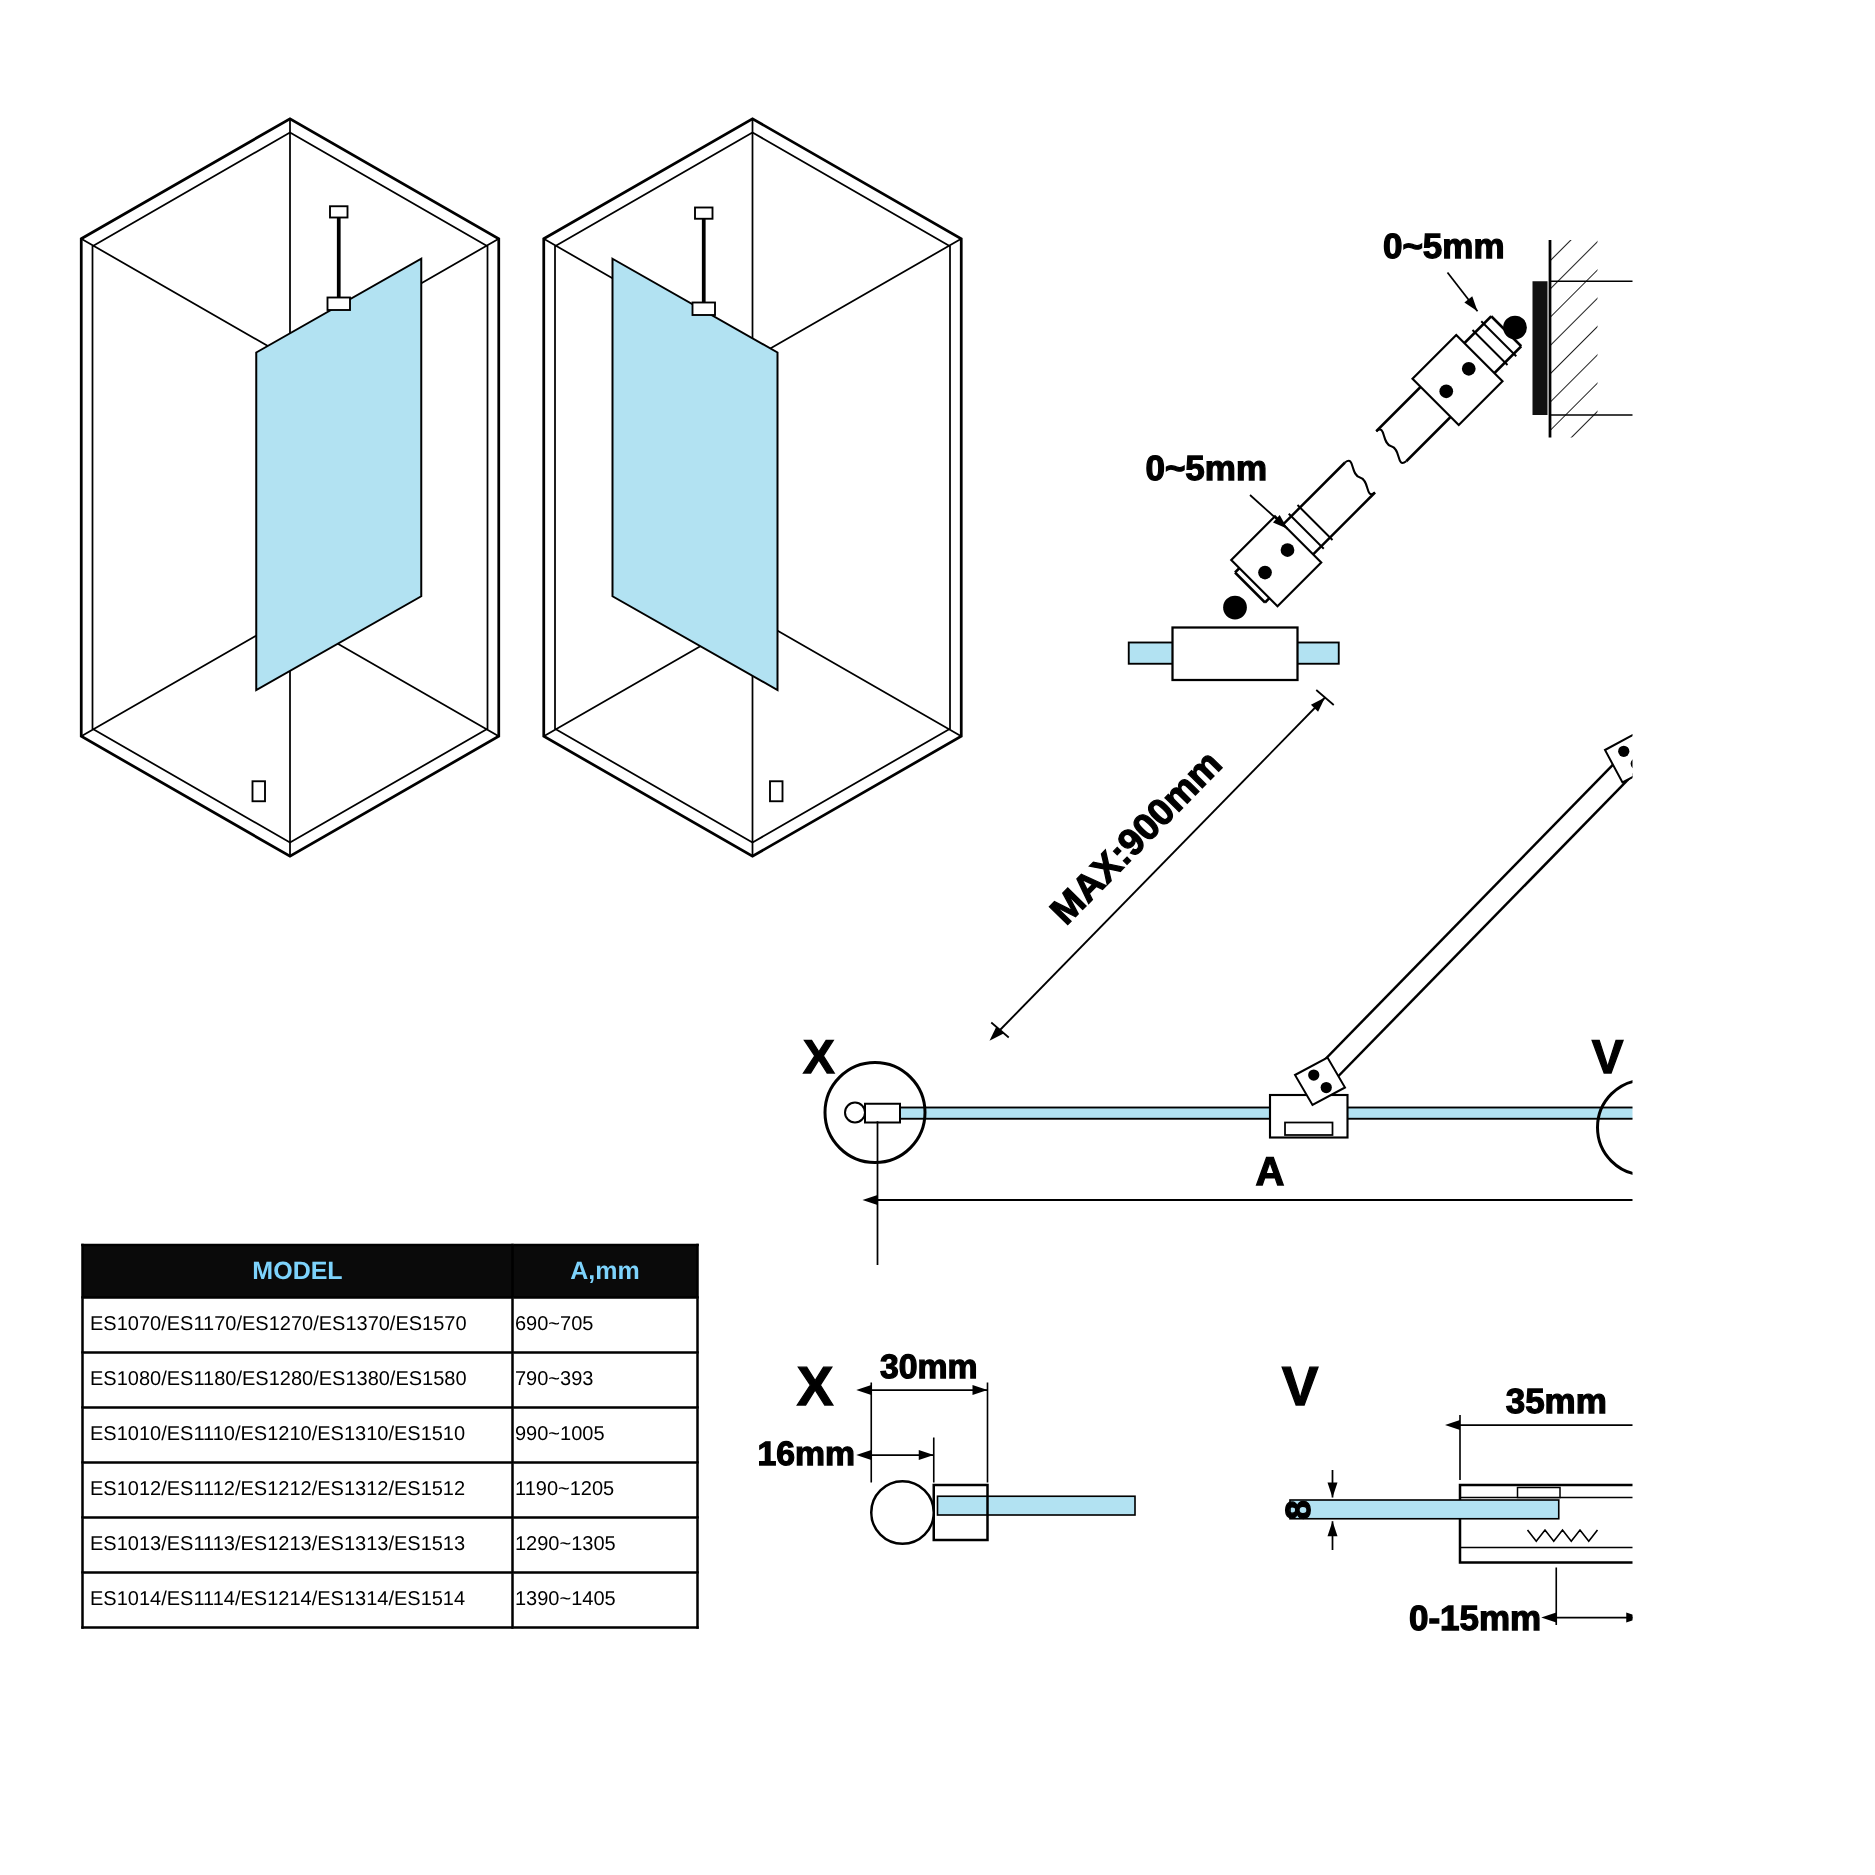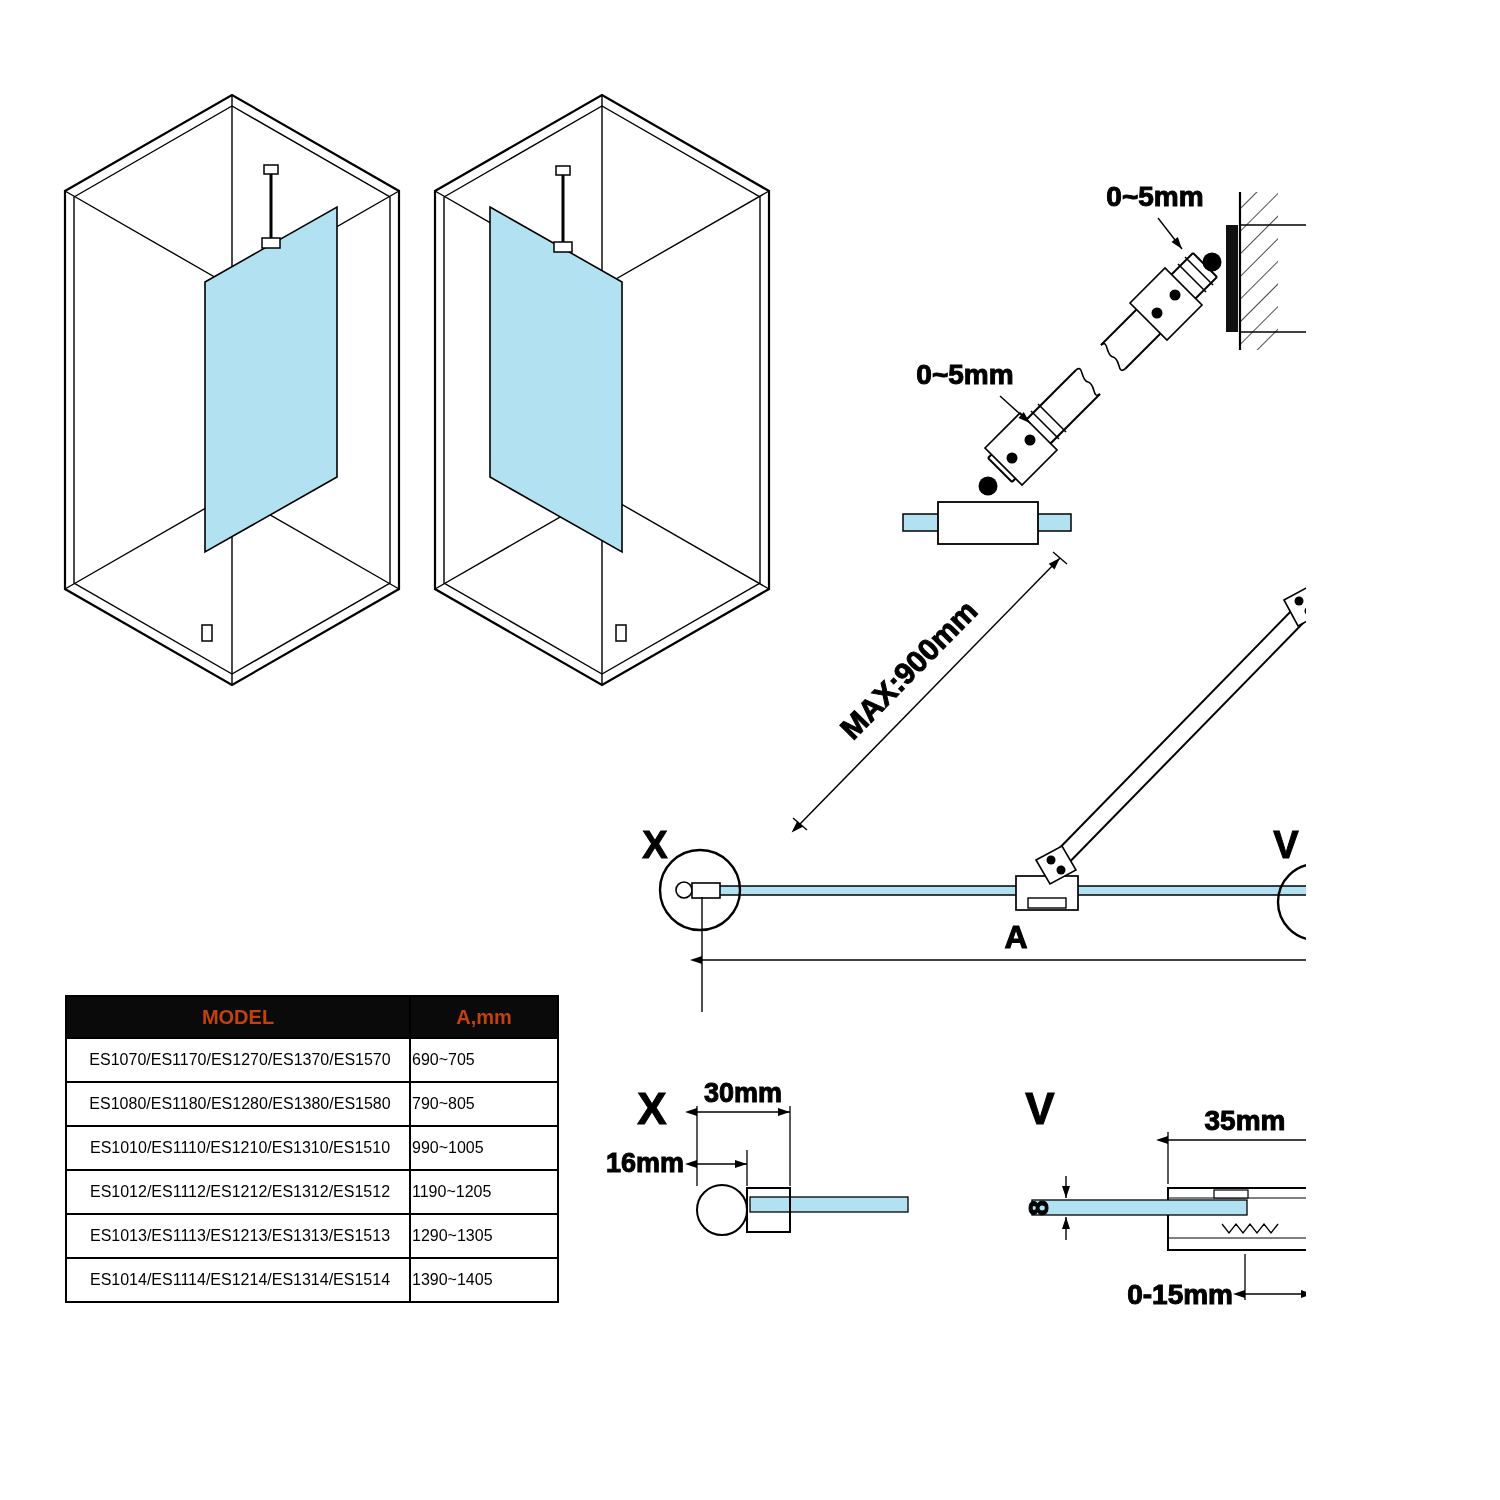--- a/index.html
+++ b/index.html
@@ -8,25 +8,25 @@
   .canvas > svg{position:absolute;top:0;left:0;}
   svg text{fill:#000;font-family:"Liberation Sans","DejaVu Sans",sans-serif;}
   .dim-label{font-size:28px;font-weight:bold;}
   .small-dim{font-size:27px;font-weight:bold;}
   .marker-label{font-size:38px;font-weight:bold;}
   .a-label{font-size:32px;font-weight:bold;}
   .max-label{font-size:30px;font-weight:bold;}
   .section-title{font-size:44px;font-weight:bold;}
   table.spec{position:absolute;left:65px;top:995px;width:492px;border-collapse:collapse;table-layout:fixed;}
   table.spec th,table.spec td{border:2px solid #000;}
-  table.spec th{background:#0a0a0a;color:#c2410c;font-size:20px;font-weight:bold;height:38px;}
+  table.spec th{background:#0a0a0a;color:#7dd3fc;font-size:20px;font-weight:bold;height:38px;}
   table.spec td{height:40px;font-size:16px;color:#000;background:#fff;}
   col.c-model{width:344px;}
   col.c-amm{width:148px;}
-  td.model{padding-left:5px;text-align:center;}
+  td.model{padding-left:5px;text-align:left;}
   td.amm{text-align:left;font-size:17px;}
 </style>
 </head>
 <body>
 
 <div class="canvas">
 
 <svg width="1500" height="1500" viewBox="0 0 1500 1500">
   <defs>
     <marker id="arrE" markerWidth="14" markerHeight="10" refX="13" refY="5" orient="auto" markerUnits="userSpaceOnUse">
@@ -193,21 +193,21 @@
       <th>A,mm</th>
     </tr>
   </thead>
   <tbody>
     <tr>
       <td class="model">ES1070/ES1170/ES1270/ES1370/ES1570</td>
       <td class="amm">690~705</td>
     </tr>
     <tr>
       <td class="model">ES1080/ES1180/ES1280/ES1380/ES1580</td>
-      <td class="amm">790~805</td>
+      <td class="amm">790~393</td>
     </tr>
     <tr>
       <td class="model">ES1010/ES1110/ES1210/ES1310/ES1510</td>
       <td class="amm">990~1005</td>
     </tr>
     <tr>
       <td class="model">ES1012/ES1112/ES1212/ES1312/ES1512</td>
       <td class="amm">1190~1205</td>
     </tr>
     <tr>

